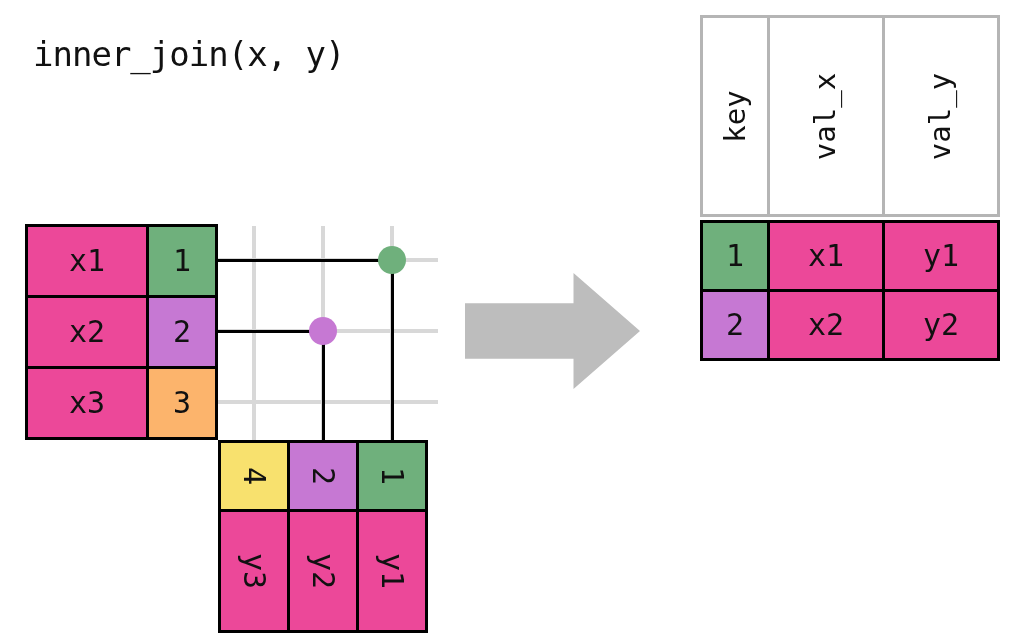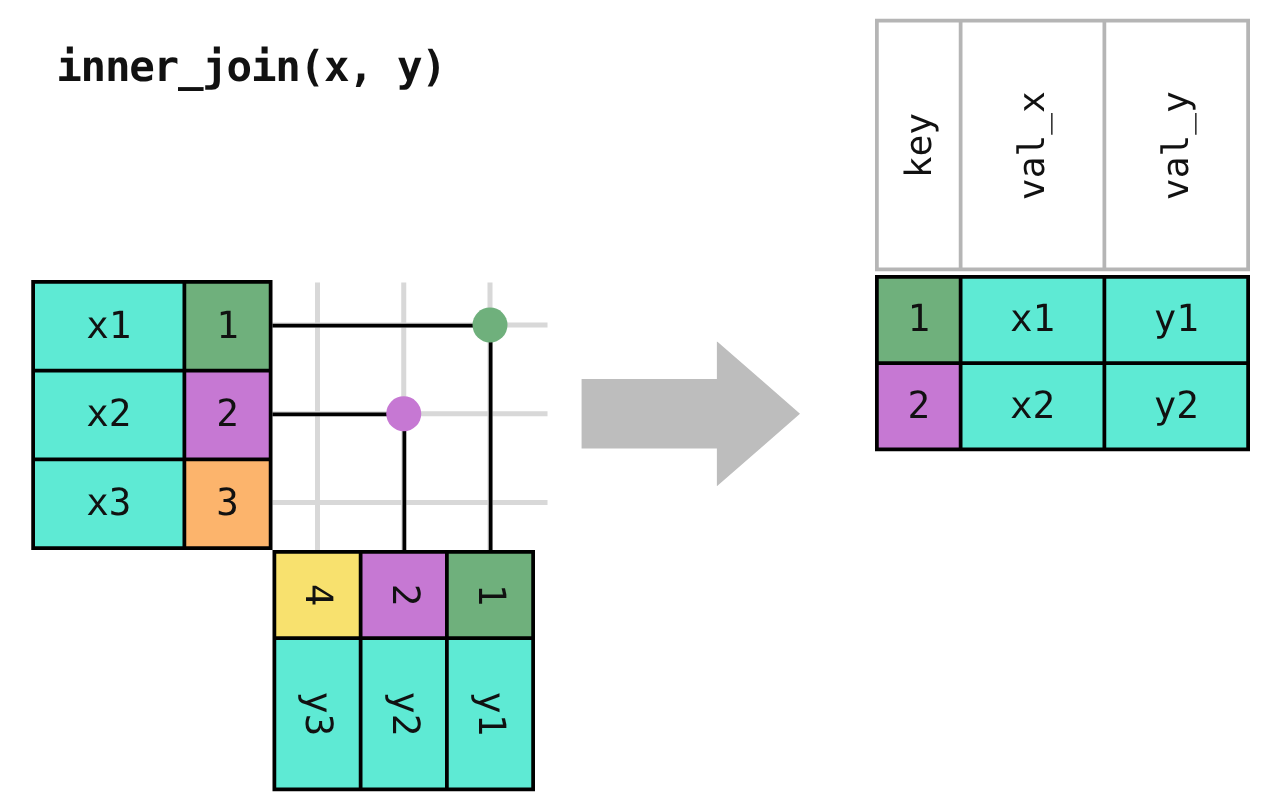--- a/index.html
+++ b/index.html
@@ -1,37 +1,37 @@
 <!DOCTYPE html>
 <html><head>
 <meta charset="utf-8">
 <style>
   * { margin:0; padding:0; box-sizing:border-box; }
   html,body { background:#ffffff; }
   body { font-family:"DejaVu Sans Mono", monospace; color:#111; }
   .canvas { position:relative; width:1020px; height:641px; background:#fff; overflow:hidden; }
 
-  .title { position:absolute; left:33px; top:34px; font-size:34px; font-weight:bold; letter-spacing:-1px;margin-left:12px; }
+  .title { position:absolute; left:33px; top:34px; font-size:34px; font-weight:normal; letter-spacing:-1px; }
 
   
   .gline { position:absolute; background:#d8d8d8; z-index:1; }
   .gline.h { height:4px; }
   .gline.v { width:4px; }
 
   
   .cline { position:absolute; background:#000; z-index:2; }
   .cline.h { height:3px; }
   .cline.v { width:3px; }
 
   .dot { position:absolute; width:28px; height:28px; border-radius:50%; z-index:3; }
 
   
   .tbl { position:absolute; display:grid; gap:3px; padding:3px; background:#000; z-index:4; }
   .trow { display:contents; }
-  .cell { background:#5eead4; display:flex; align-items:center; justify-content:center;
+  .cell { background:#ec4899; display:flex; align-items:center; justify-content:center;
           font-size:30px; line-height:1; }
 
   .xtable { left:25px; top:224px; grid-template-columns:118px 66px; grid-auto-rows:68px; }
   .ytable { left:218px; top:440px; grid-template-columns:66px 66px 66px; grid-template-rows:66px 118px; }
 
   .rot-cw  { transform:rotate(90deg);  white-space:nowrap; }
   .rot-ccw { transform:rotate(-90deg); white-space:nowrap; }
 
   .rheader { left:700px; top:15px; grid-template-columns:64px 112px 112px; grid-auto-rows:196px;
              background:#b5b5b5; z-index:4; }

